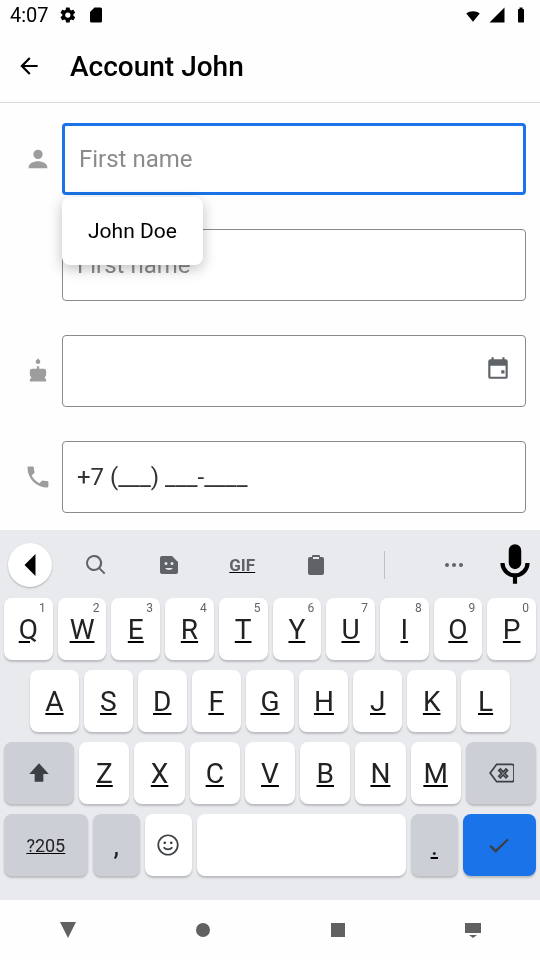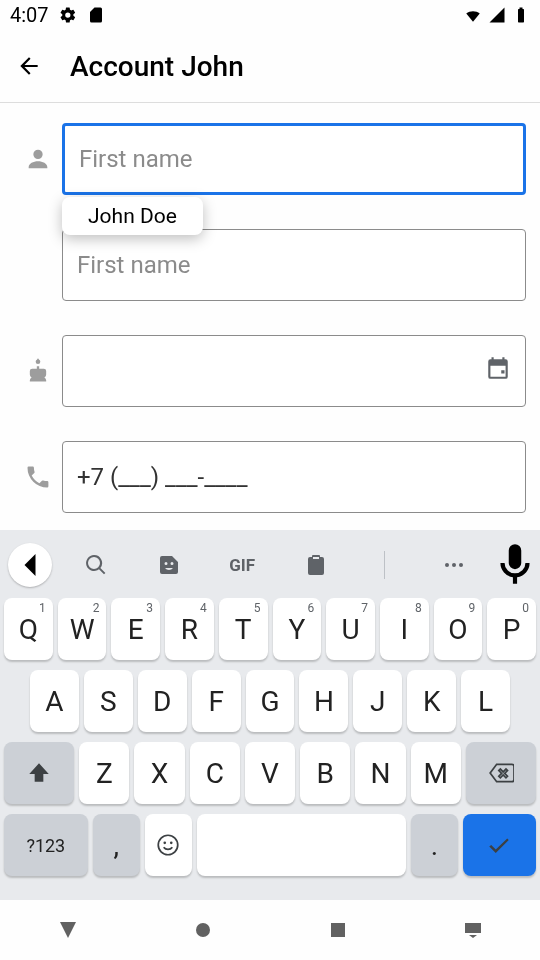--- a/index.html
+++ b/index.html
@@ -19,23 +19,23 @@
     .form{padding:20px 14px 0 14px;position:relative;}
     .row{display:flex;align-items:center;margin-bottom:34px;}
     .row .lead{width:48px;display:flex;justify-content:center;align-items:center;}
     .lead svg{width:28px;height:28px;fill:#9d9d9d;}
     .field{flex:1;height:72px;border:1px solid #8b8b8b;border-radius:4px;display:flex;align-items:center;padding:0 14px;font-size:24px;color:#333;background:#fff;position:relative;}
     .field.focused{border:3px solid #1a73e8;}
     .placeholder{color:#8b8b8b;}
     .field .trailing{margin-left:auto;}
     .trailing svg{width:26px;height:26px;fill:#5f6368;}
     
-    .autofill{position:absolute;left:62px;top:94px;background:#fff;border-radius:8px;box-shadow:0 4px 14px rgba(0,0,0,.25);padding:7px 26px;font-size:21px;z-index:5;}
-    
-    .keyboard{position:absolute;left:0;right:0;bottom:60px;background:#e8eaed;height:370px;padding-top:8px;}
+    .autofill{position:absolute;left:62px;top:94px;background:#fff;border-radius:8px;box-shadow:0 4px 14px rgba(0,0,0,.25);padding:22px 26px;font-size:21px;z-index:5;}
+    
+    .keyboard{position:absolute;left:0;right:0;bottom:60px;background:#e8eaed;height:370px;padding-top:8px;text-decoration:underline;}
     .kbar{height:54px;display:flex;align-items:center;}
     .kbar .lcap{width:60px;display:flex;align-items:center;justify-content:center;}
     .kbar-circle{width:44px;height:44px;border-radius:22px;background:#fff;box-shadow:0 1px 2px rgba(0,0,0,.25);display:flex;align-items:center;justify-content:center;}
     .kbar-icons{flex:1;display:flex;align-items:center;justify-content:space-around;}
     .kbar-icons svg{width:24px;height:24px;fill:#5f6368;}
     .kbar .gif{font-weight:700;color:#5f6368;font-size:17px;}
     .kbar .sep{width:1px;height:28px;background:#bdc1c6;margin:0 8px;}
     .kbar .rcap{width:50px;display:flex;align-items:center;justify-content:center;}
     .krows{padding:6px 2px 0 2px;}
     .krow{display:flex;gap:5px;margin-bottom:10px;padding:0 2px;}
@@ -208,21 +208,21 @@
       </div>
       <div id="kb-r3" style="display:contents"><div class="key">Z</div><div class="key">X</div><div class="key">C</div><div class="key">V</div><div class="key">B</div><div class="key">N</div><div class="key">M</div></div>
       <div class="key key-bksp">
         <svg viewBox="0 0 24 24">
               <path d="M22 4H8l-6 8 6 8h14a2 2 0 0 0 2-2V6a2 2 0 0 0-2-2zm-4 11l-1.4 1.4L14 13.8l-2.6 2.6L10 15l2.6-2.6L10 9.8 11.4 8.4 14 11l2.6-2.6L18 9.8l-2.6 2.6z" fill="none" stroke="#3c4043" stroke-width="1.6"></path>
             </svg>
       </div>
     </div>
     <div class="krow">
       <div class="key key-sym">
-            <span>?123</span>
+            <span>?205</span>
           </div>
       <div class="key key-comma">
             <span>,</span>
           </div>
       <div class="key key-emoji">
         <svg viewBox="0 0 24 24">
               <circle cx="12" cy="12" r="9" fill="none" stroke="#3c4043" stroke-width="1.6"></circle>
               <circle cx="9" cy="10" r="1.2"></circle>
               <circle cx="15" cy="10" r="1.2"></circle>
               <path d="M8 14a5 5 0 0 0 8 0" fill="none" stroke="#3c4043" stroke-width="1.6"></path>

